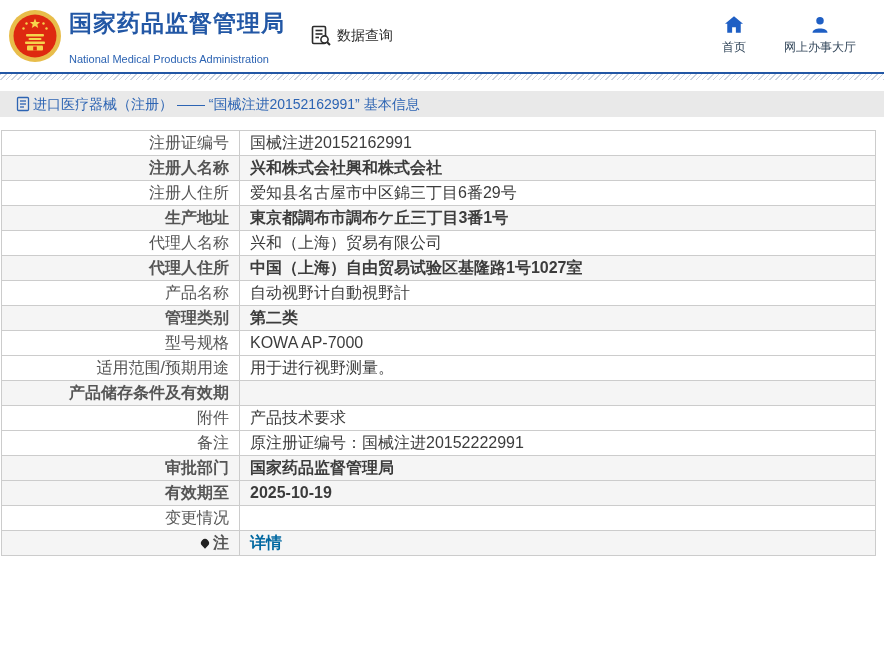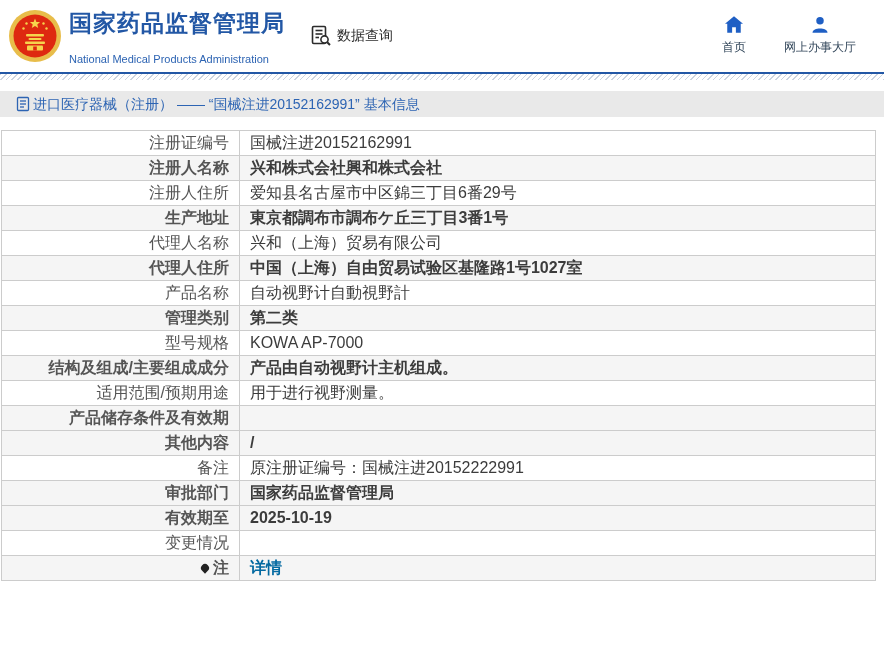--- a/index.html
+++ b/index.html
@@ -157,40 +157,36 @@
   <tr class="alt">
     <td class="label-cell">管理类别</td>
     <td class="value-cell">第二类</td>
   </tr>
 
   <tr>
     <td class="label-cell">型号规格</td>
     <td class="value-cell">KOWA AP-7000</td>
   </tr>
 
-  <tr class="alt">
-    <td class="label-cell">结构及组成/主要组成成分</td>
-    <td class="value-cell">产品由自动视野计主机组成。</td>
-  </tr>
 
   <tr>
     <td class="label-cell">适用范围/预期用途</td>
     <td class="value-cell">用于进行视野测量。</td>
   </tr>
 
   <tr class="alt">
     <td class="label-cell">产品储存条件及有效期</td>
     <td class="value-cell"></td>
   </tr>
 
-
-  <tr class="alt">
-    <td class="label-cell">其他内容</td>
-    <td class="value-cell">/</td>
-  </tr>
+  <tr>
+    <td class="label-cell">附件</td>
+    <td class="value-cell">产品技术要求</td>
+  </tr>
+
 
   <tr>
     <td class="label-cell">备注</td>
     <td class="value-cell">原注册证编号：国械注进20152222991</td>
   </tr>
 
   <tr class="alt">
     <td class="label-cell">审批部门</td>
     <td class="value-cell">国家药品监督管理局</td>
   </tr>

